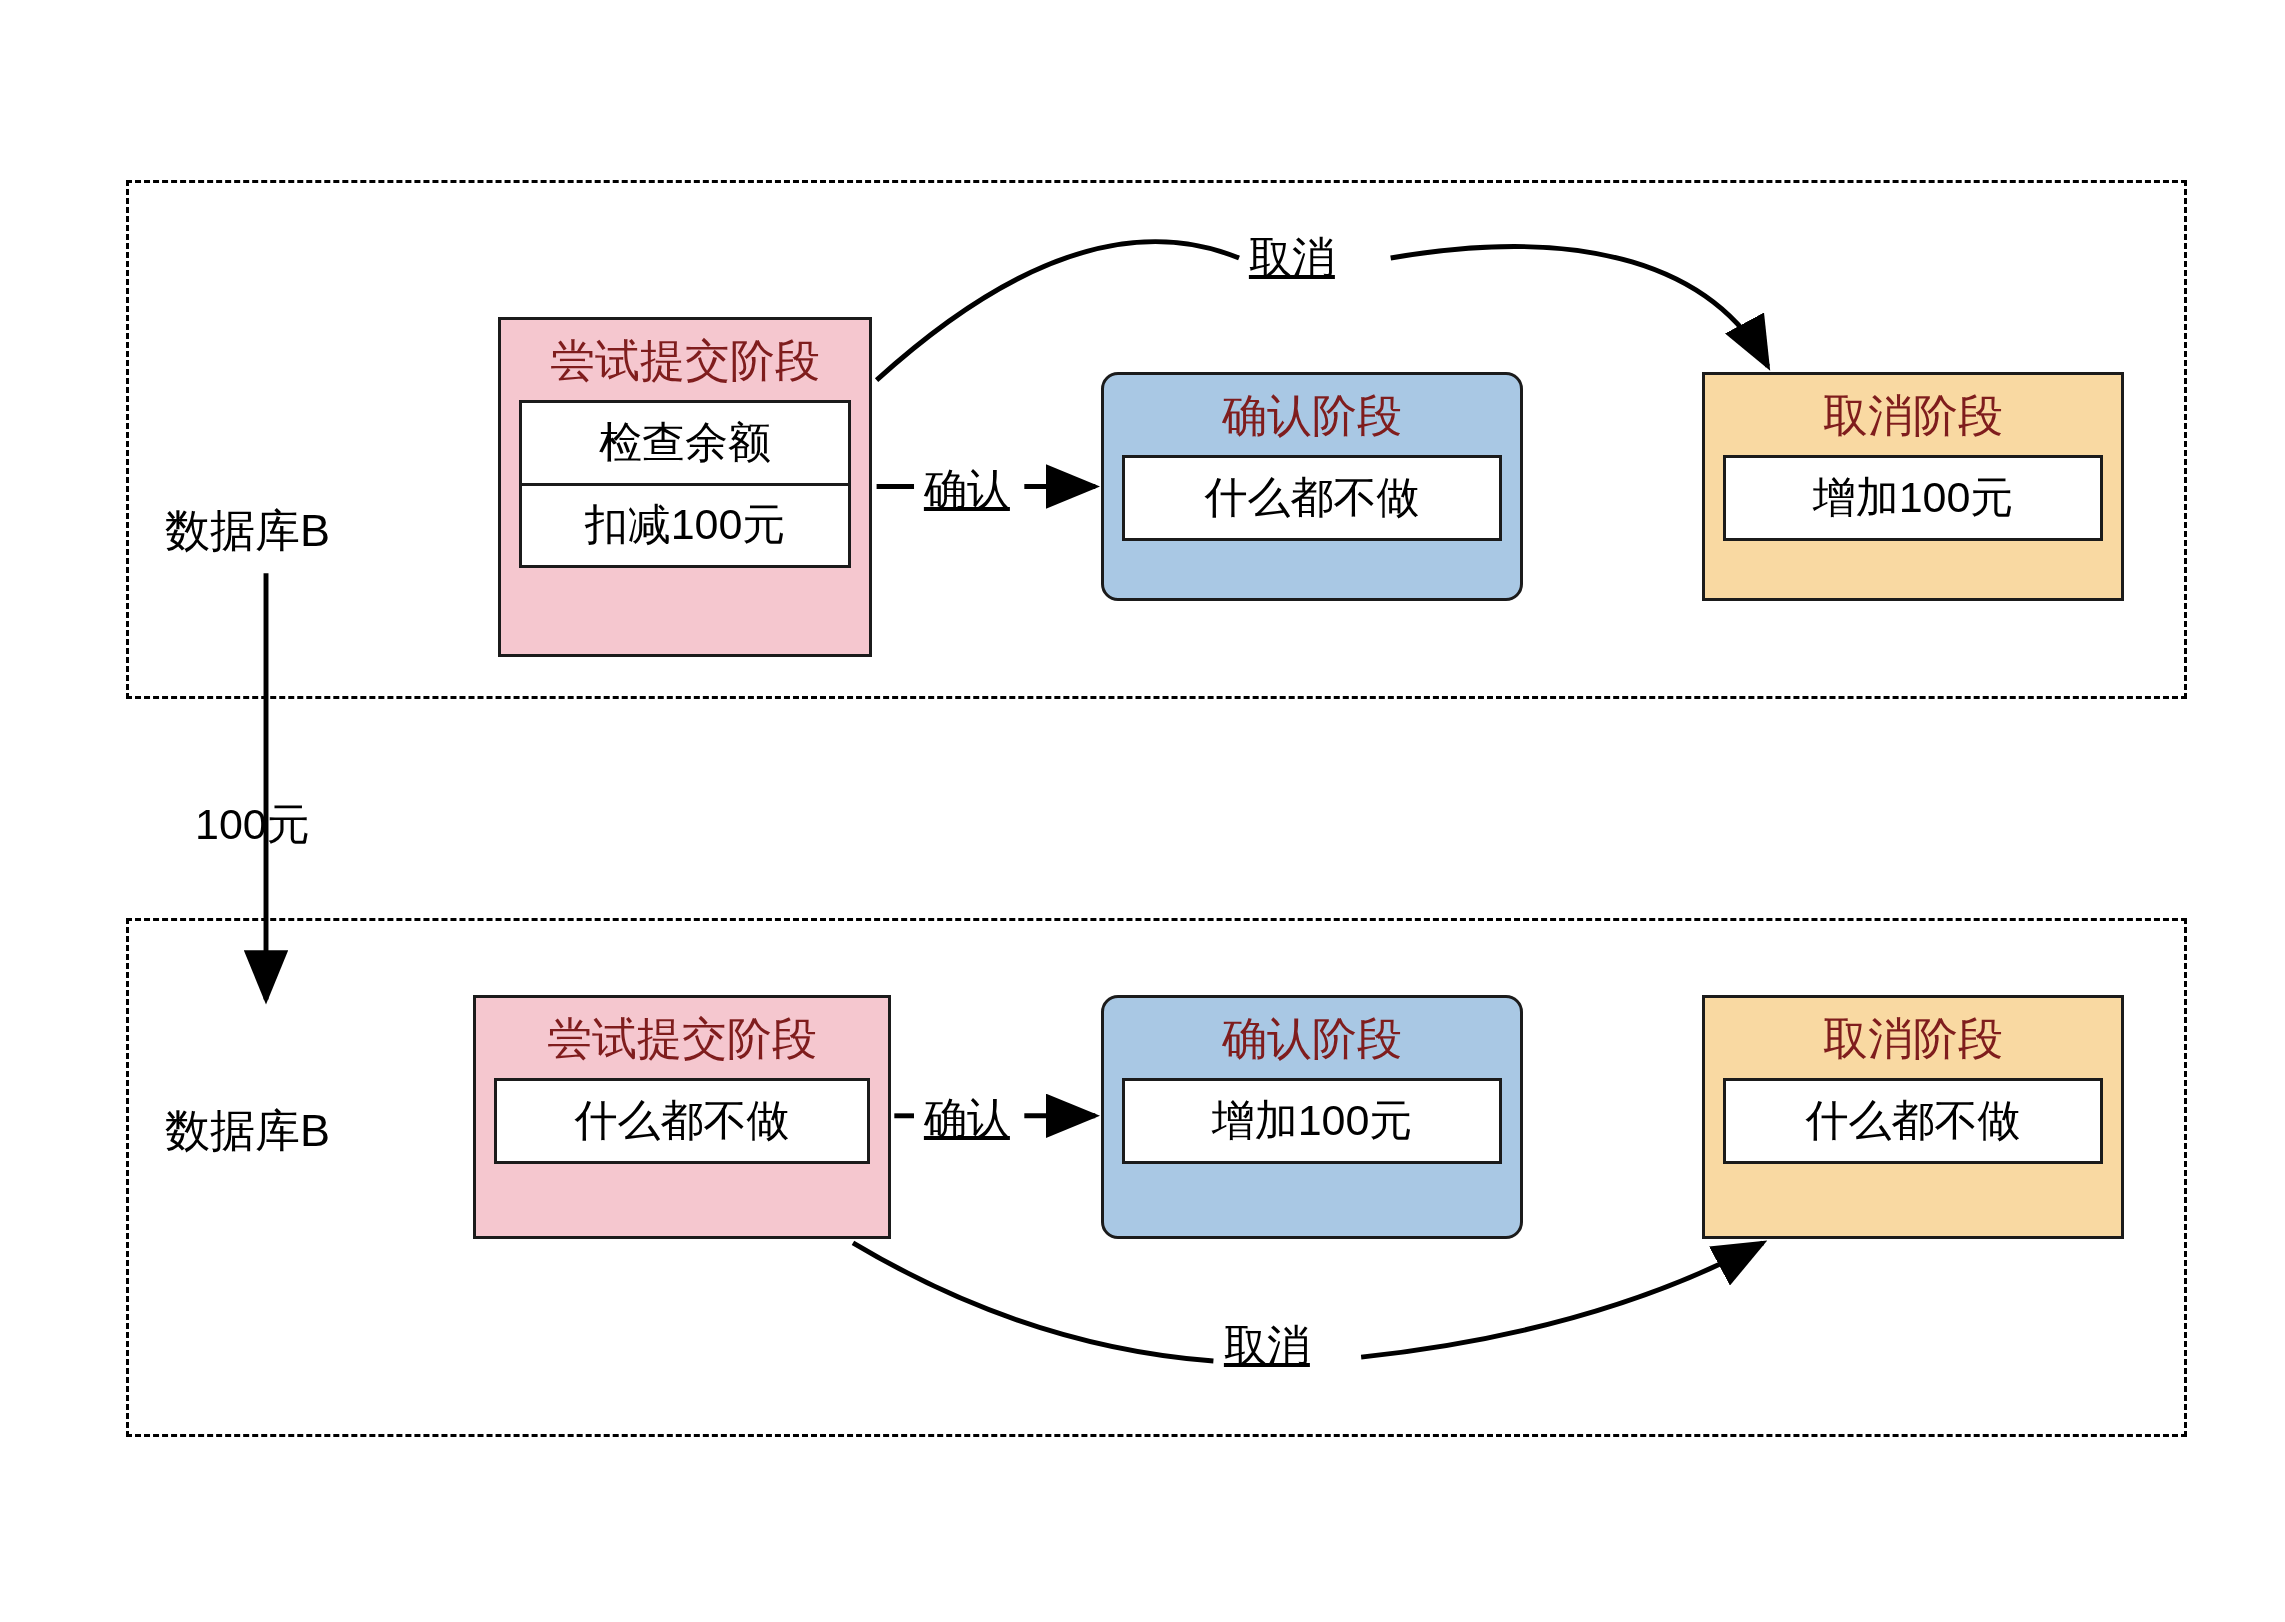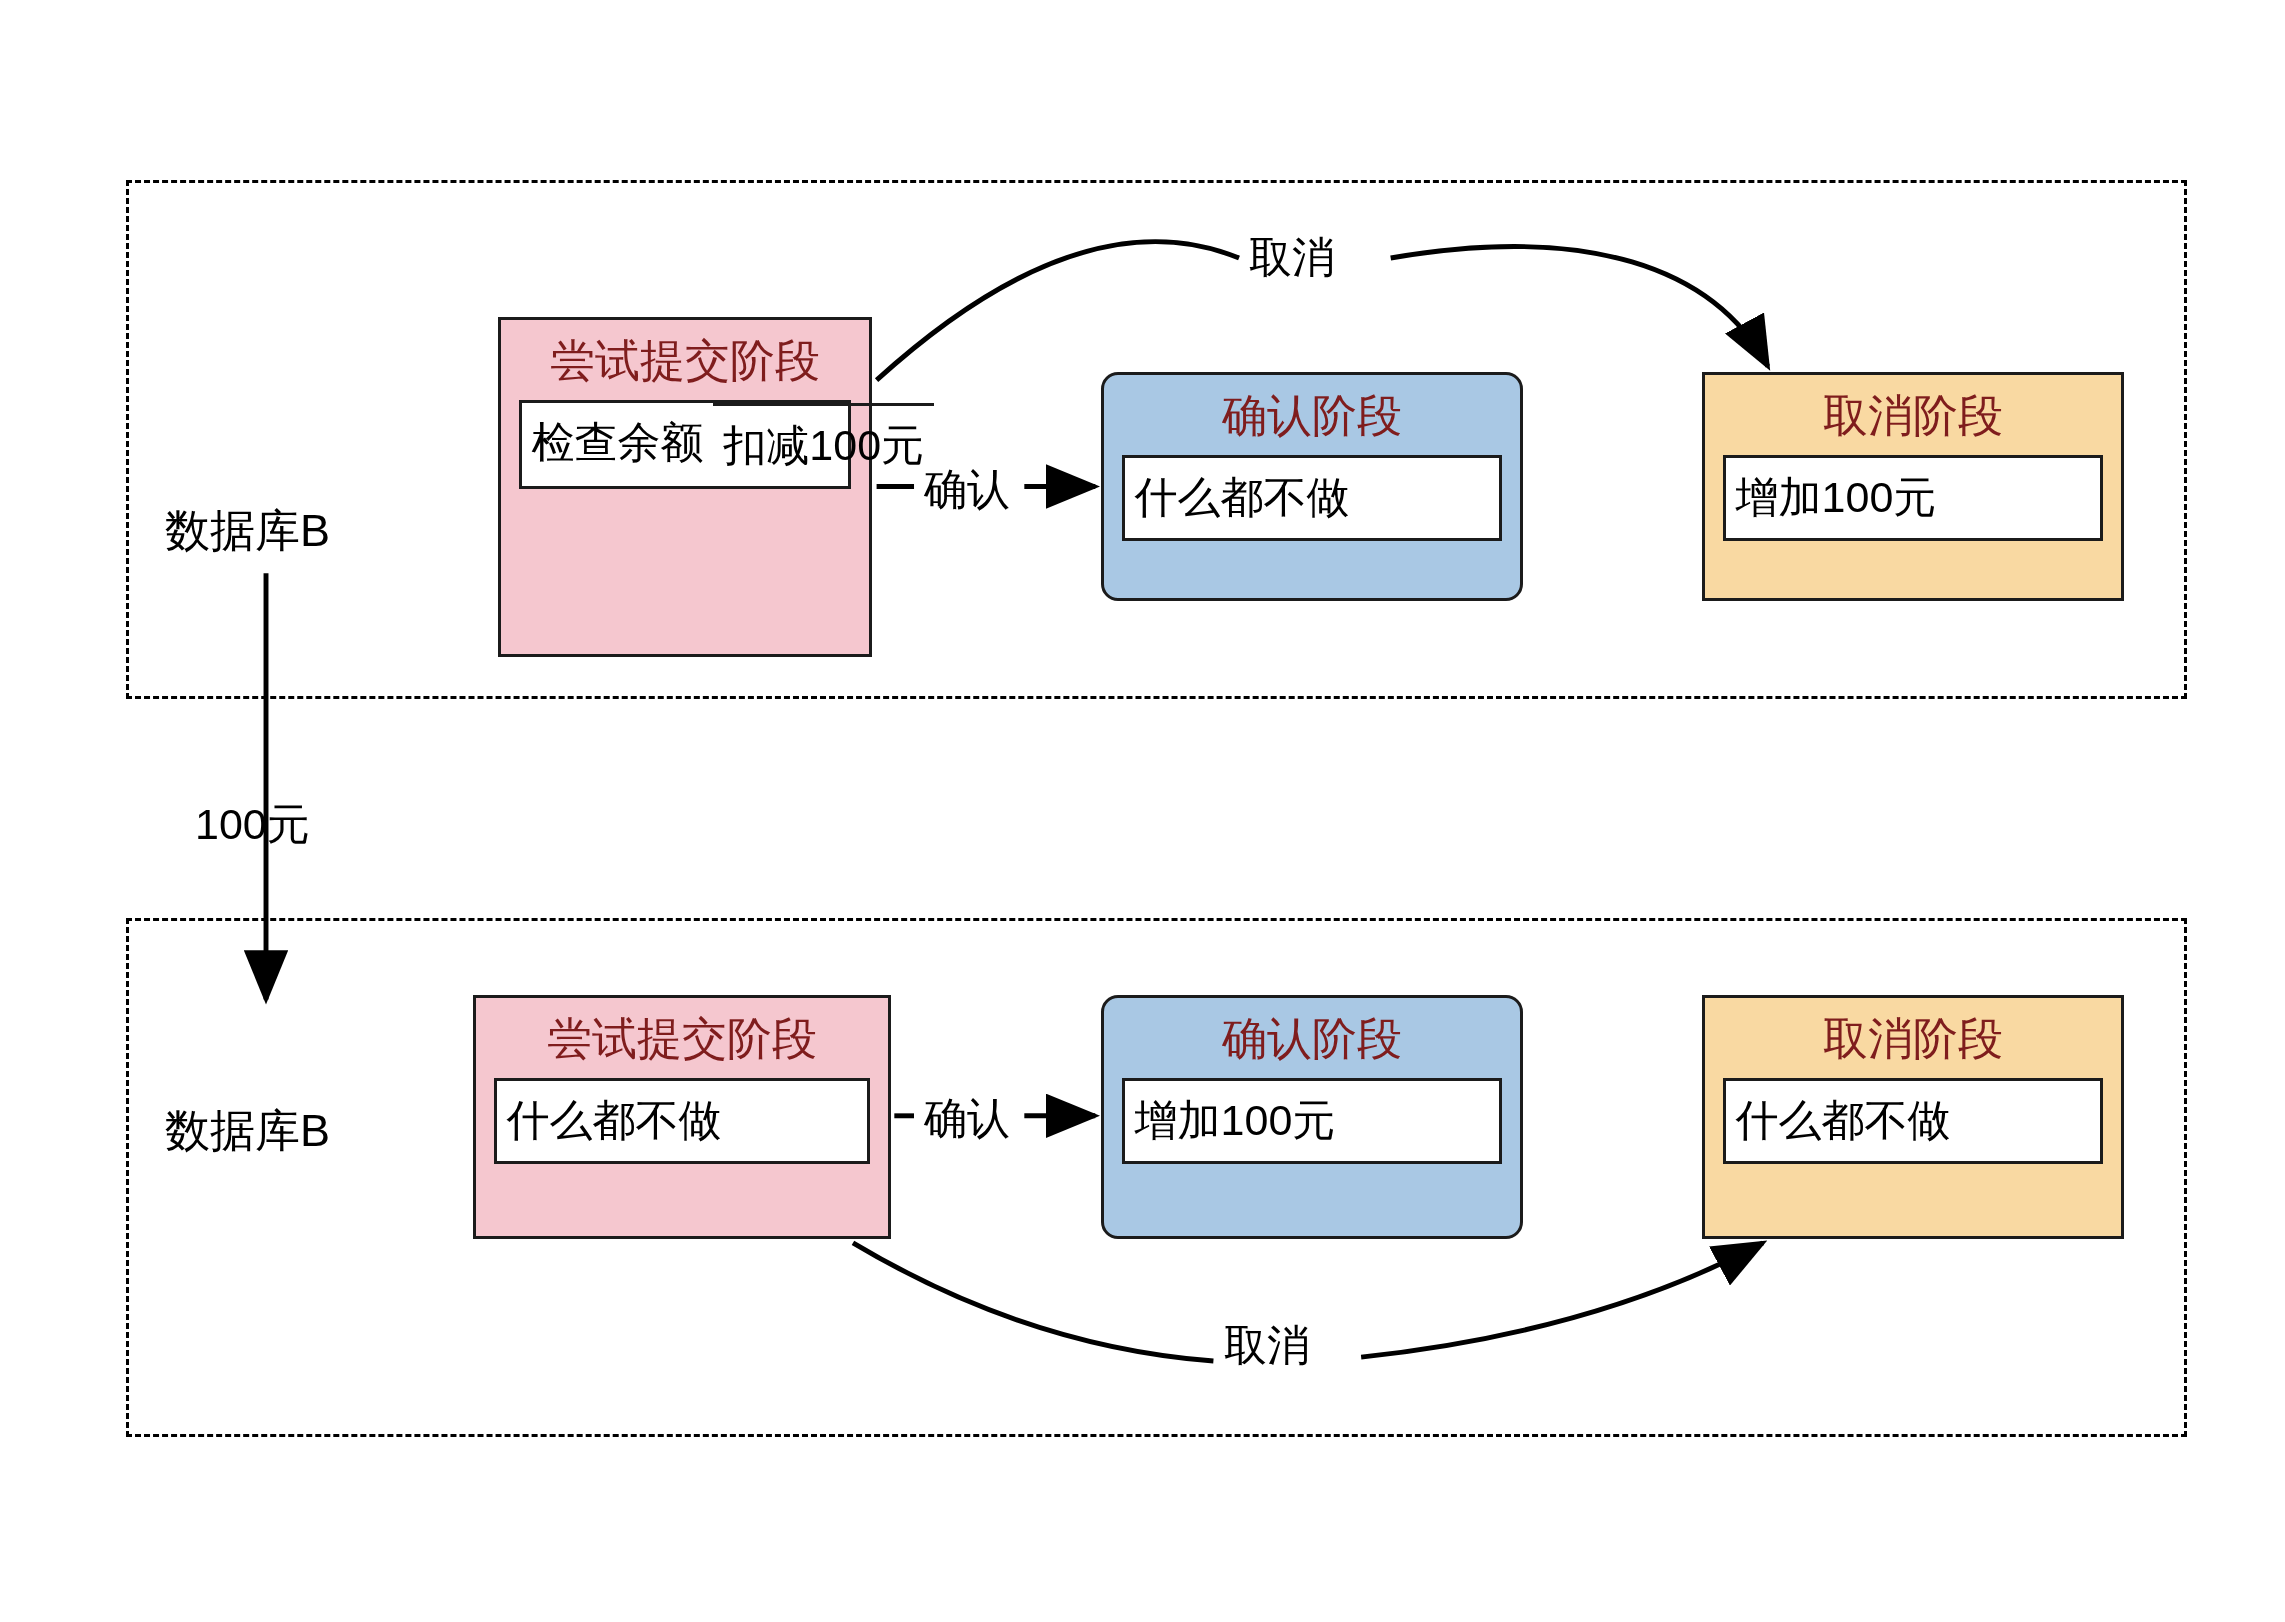--- a/index.html
+++ b/index.html
@@ -66,21 +66,21 @@
     white-space: nowrap;
     margin-bottom: 11.8px;
     color: #7f1d1d;
   }
   .stage-body {
     box-sizing: border-box;
     background: #ffffff;
     border: 3.9px solid #1b1b1b;
     width: 100%;
     display: flex;
-    flex-direction: row;
+    flex-direction: column;
   }
   .stage-row {
     font-size: 43px;
     line-height: 1.2;
     padding: 13.8px 9.9px;
     text-align: center;
     white-space: nowrap;
     color: #000;
   }
   .stage-row + .stage-row { border-top: 3.9px solid #1b1b1b; }
@@ -101,20 +101,21 @@
 
   
   .edge-label {
     position: absolute;
     font-size: 43px;
     line-height: 1;
     white-space: nowrap;
     background: #ffffff;
     padding: 2px 5.9px;
     color: #000;
+    text-decoration: underline;
   }
   #label-confirm-a { left: 918px;  top: 466px; }
   #label-confirm-b { left: 918px;  top: 1095px; }
   #label-cancel-a  { left: 1243px; top: 234px; }
   #label-cancel-b  { left: 1218px; top: 1322px; }
 
   
   #arrow-layer {
     position: absolute;
     left: 0; top: 0;

